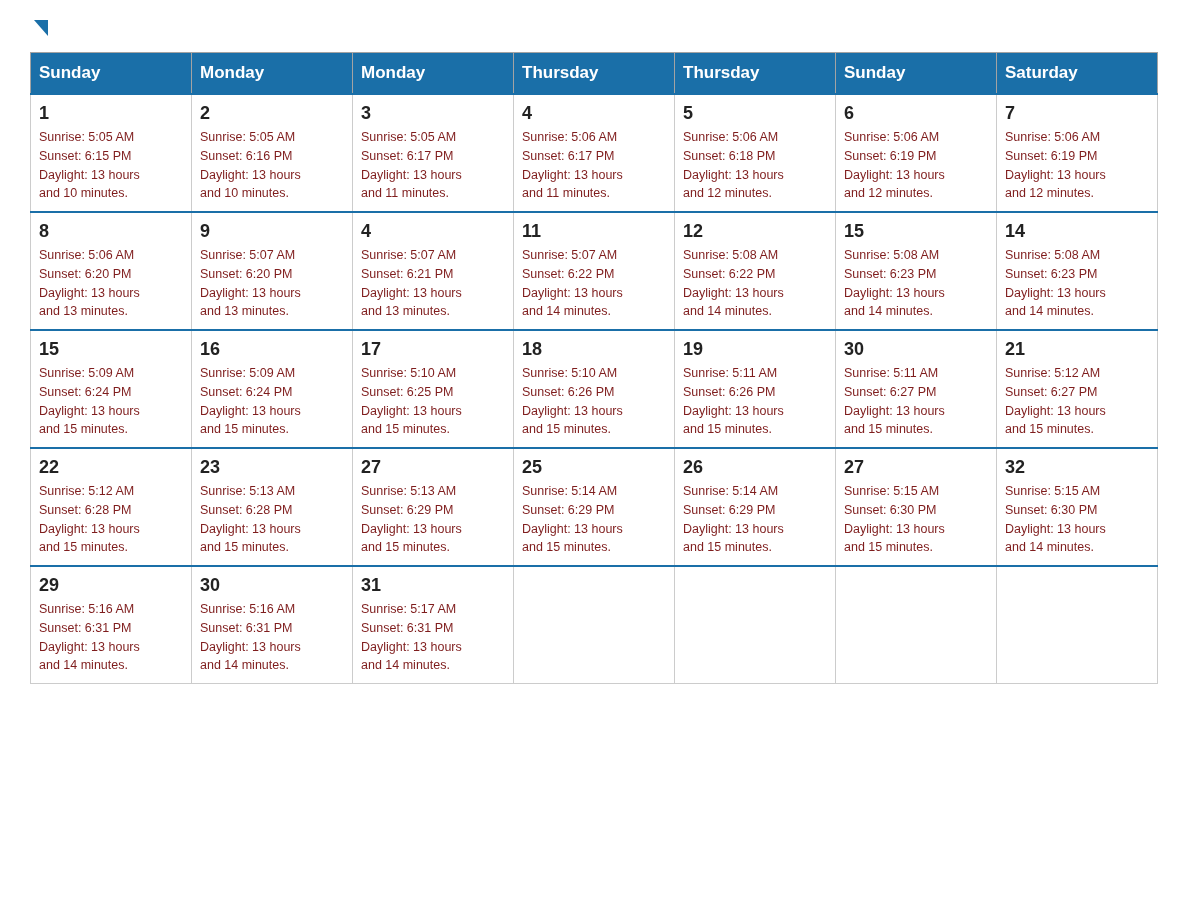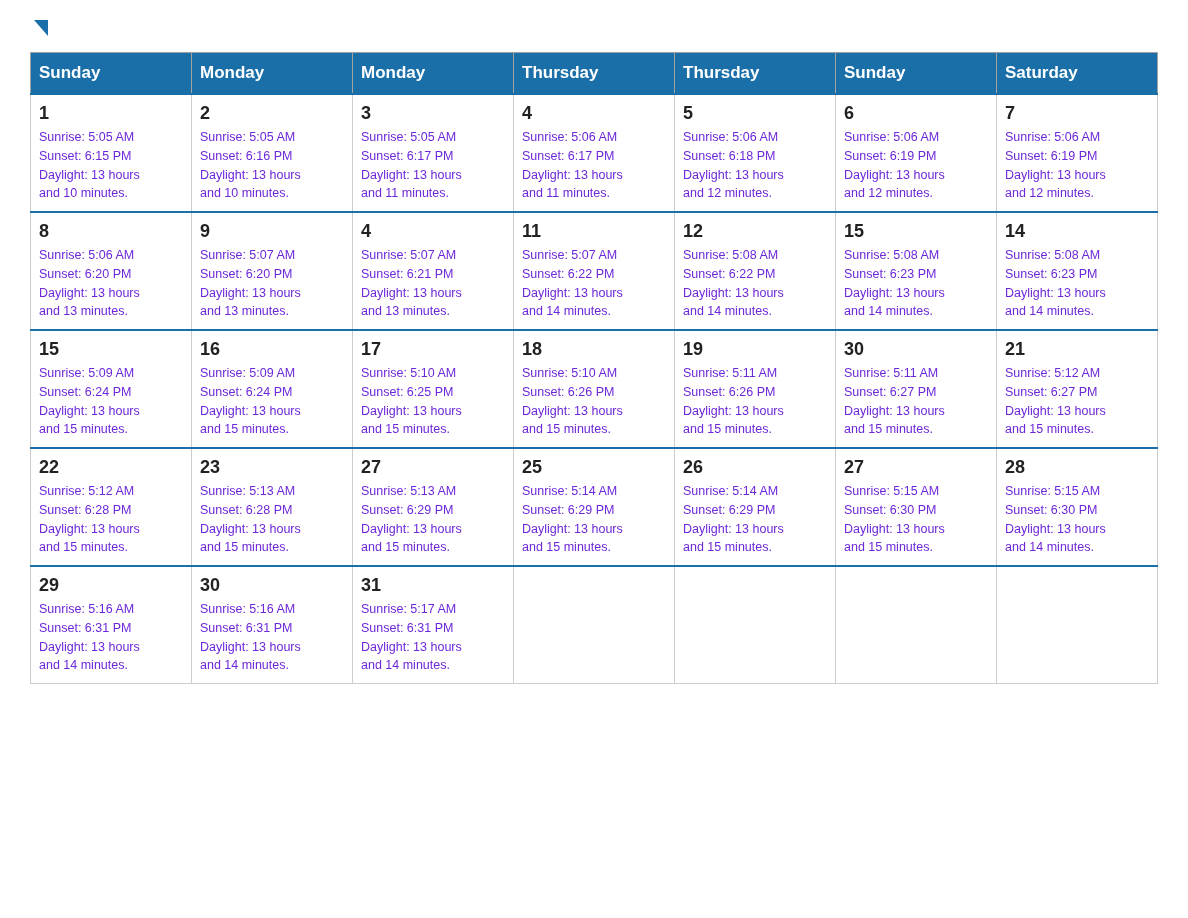--- a/index.html
+++ b/index.html
@@ -85,21 +85,21 @@
     .day-num {
       font-size: 18px;
       font-weight: bold;
       color: #222;
       display: block;
       margin-bottom: 4px;
     }
     .day-info {
       font-size: 12.5px;
       line-height: 1.5;
-      color: #6d28d9;
+      color: #7f1d1d;
     }
     .empty-cell {
       background: #fff;
     }
     .week-row td {
       border-top: 2px solid #1a6fa8;
     }
   </style>
 </head>
 <body>
@@ -375,21 +375,21 @@
         <td>
           <span class="day-num">27</span>
           <div class="day-info">
             Sunrise: 5:15 AM<br>
             Sunset: 6:30 PM<br>
             Daylight: 13 hours<br>
             and 15 minutes.
           </div>
         </td>
         <td>
-          <span class="day-num">28</span>
+          <span class="day-num">32</span>
           <div class="day-info">
             Sunrise: 5:15 AM<br>
             Sunset: 6:30 PM<br>
             Daylight: 13 hours<br>
             and 14 minutes.
           </div>
         </td>
       </tr>
       <tr class="week-row">
         <td>

